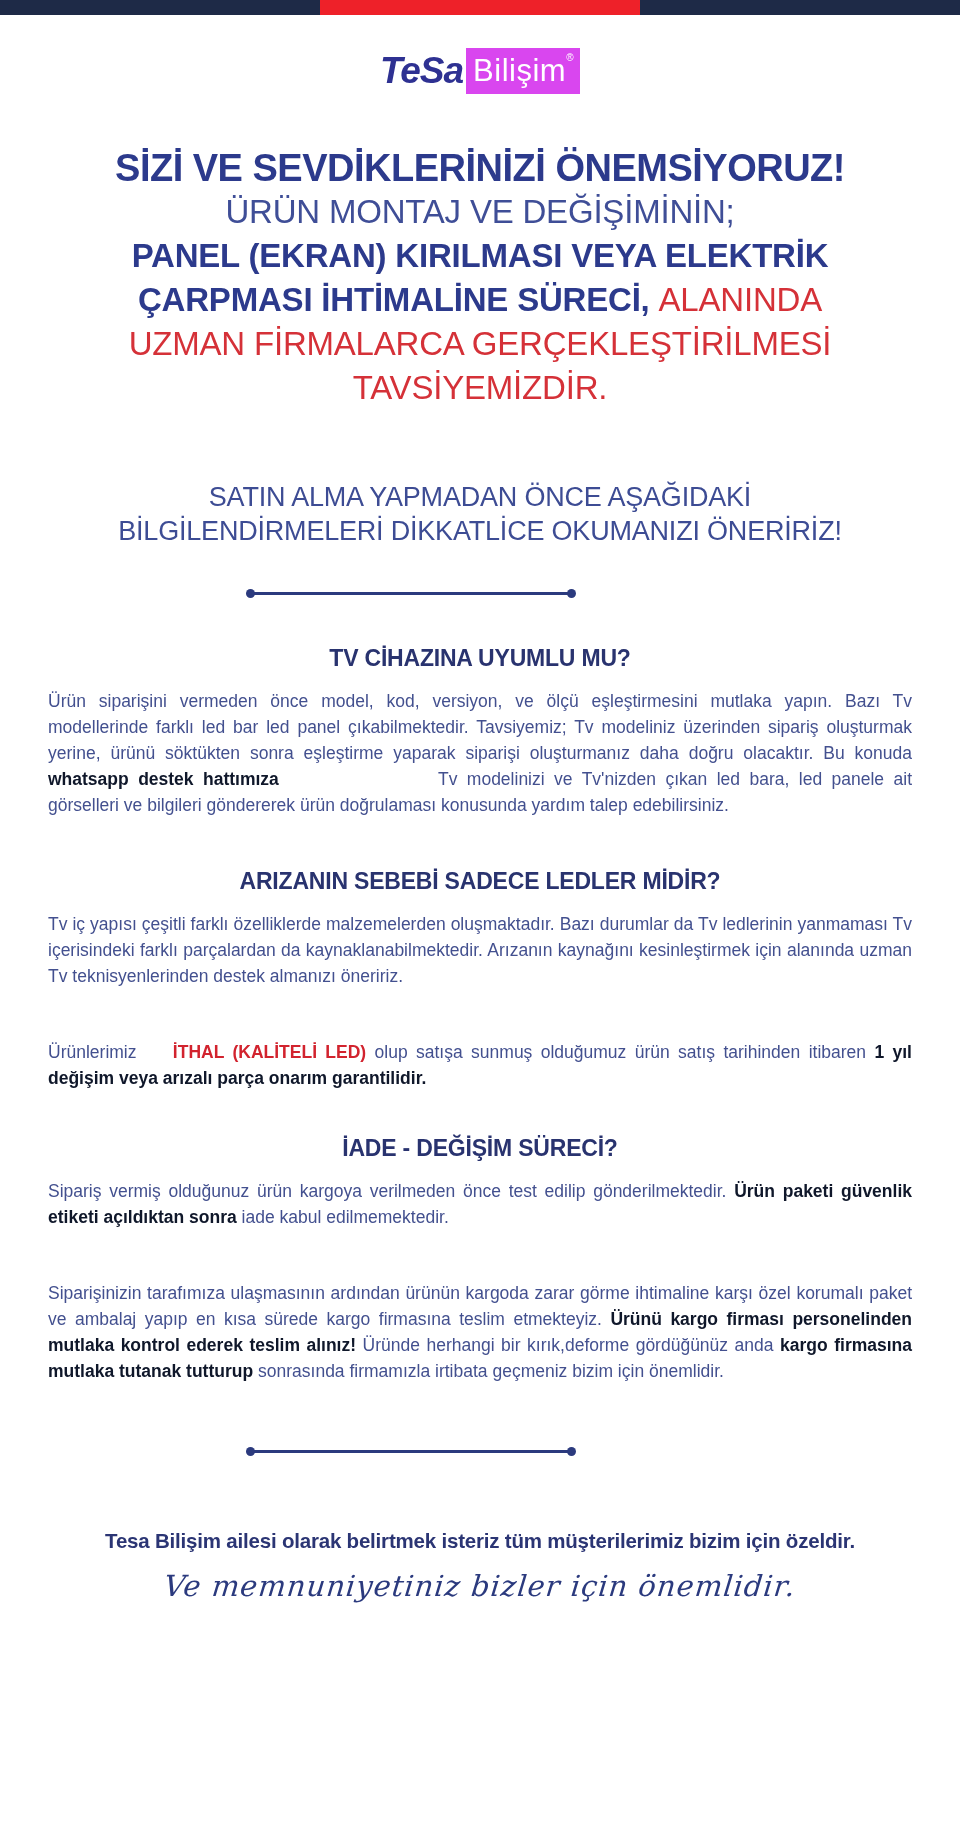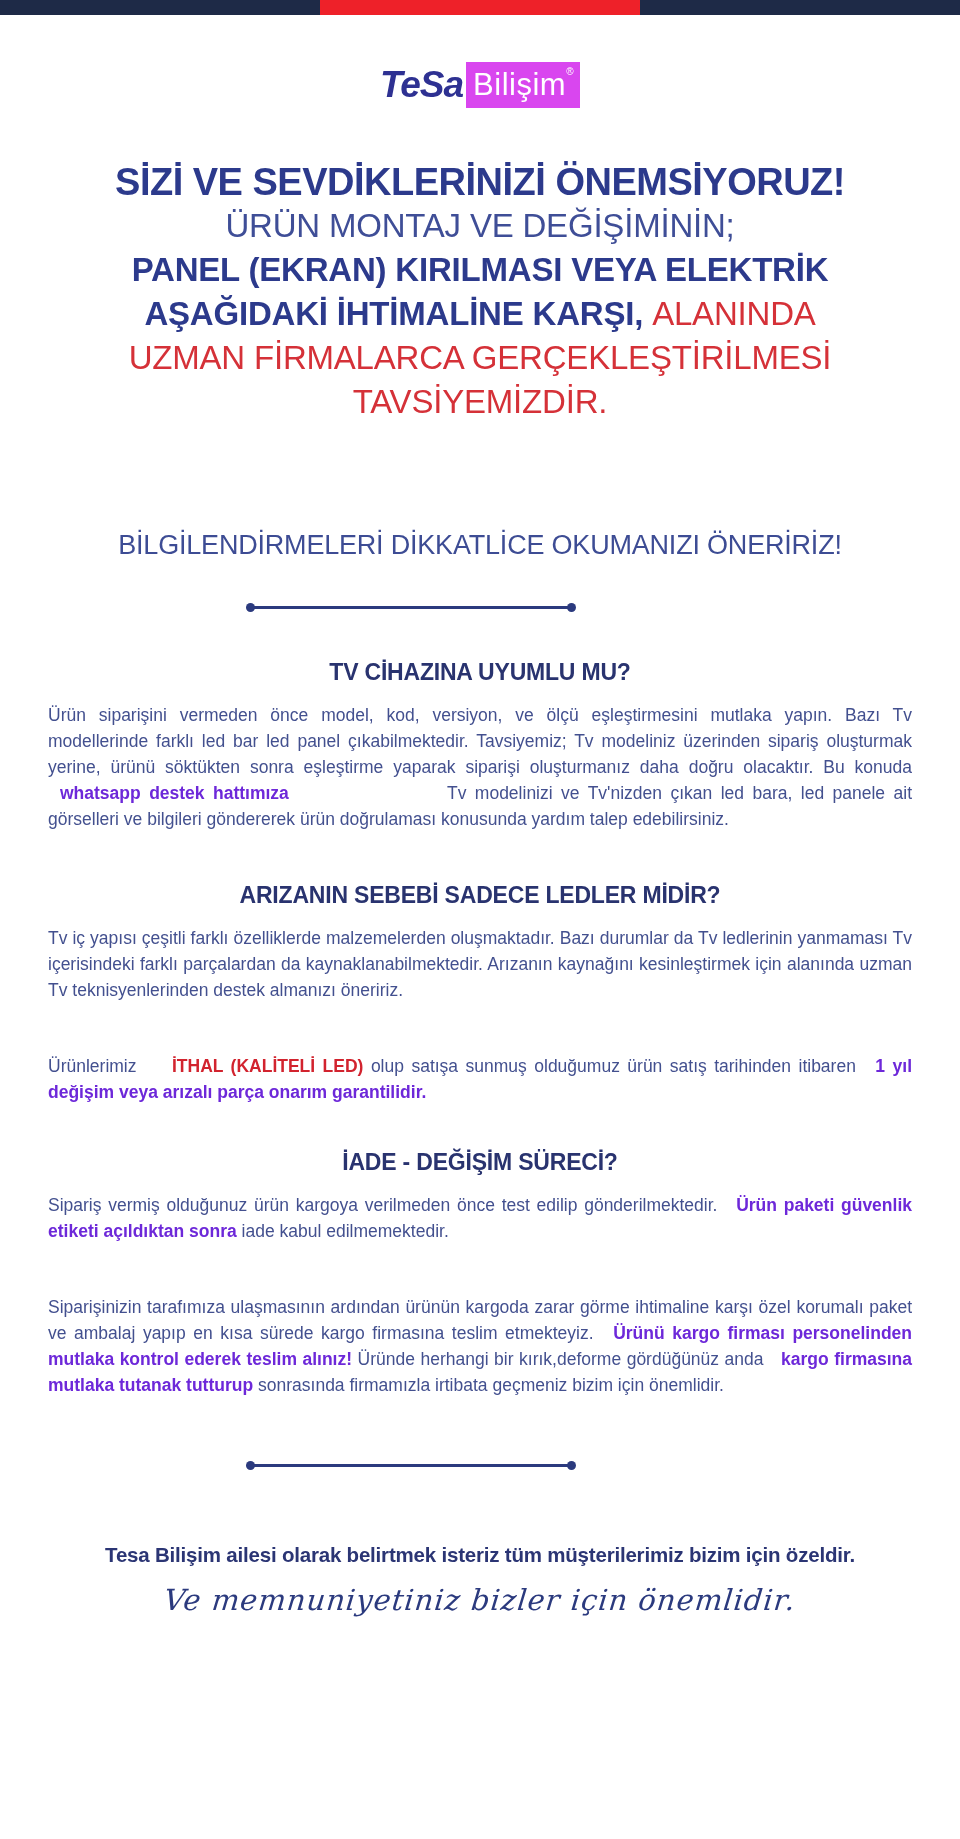--- a/index.html
+++ b/index.html
@@ -11,21 +11,21 @@
     overflow:hidden;
     font-family:"Liberation Sans","DejaVu Sans",sans-serif;
     -webkit-font-smoothing:antialiased;
   }
   
   .topbar{position:absolute;top:0;left:0;width:960px;height:15px;background:#1e2a47;}
   .topbar-red{position:absolute;top:0;left:320px;width:320px;height:15px;background:#ee2129;}
 
   
   .logo-row{
-    padding-top:62px;
+    padding-top:48px;
     display:flex;justify-content:center;align-items:center;
   }
   .logo-tesa{
     color:#2e3192;font-style:italic;font-weight:bold;
     font-size:37px;letter-spacing:-1px;padding-right:3px;
   }
   .logo-box{
     background:#d946ef;color:#ffffff;
     font-size:31px;font-weight:normal;letter-spacing:0.5px;
     padding:7px 6px 8px 7px;line-height:1;position:relative;
@@ -80,21 +80,21 @@
     color:#29336f;line-height:27px;
     margin:0 0 16px 0;
   }
   .sec-h.first{margin-top:21px;}
   .body{
     margin:0 48px;
     font-size:17.5px;line-height:26px;
     color:#43508f;
     text-align:justify;
   }
-  .body .b{font-weight:bold;color:#6d28d9;margin-left:12px;}
+  .body .b{font-weight:bold;color:#0f172a;}
   .body .rb{font-weight:bold;color:#d2232e;padding-left:28px;}
   .gap{display:inline-block;width:150px;height:1px;}
 
   
   .footer-headline{
     margin-top:76px;
     text-align:center;
     font-size:20.5px;font-weight:bold;letter-spacing:-0.2px;
     color:#2b3574;
   }
@@ -120,27 +120,27 @@
   <div class="logo-row">
     <span class="logo-tesa">TeSa</span>
       <span class="logo-box"><span>Bilişim</span><span class="logo-reg">®</span></span>
   </div>
 
   <div class="h1">SİZİ VE SEVDİKLERİNİZİ ÖNEMSİYORUZ!</div>
 
   <div class="intro">
     <span class="nv-light">ÜRÜN MONTAJ VE DEĞİŞİMİNİN;</span><br>
     <span class="nv-bold">PANEL (EKRAN) KIRILMASI VEYA ELEKTRİK</span><br>
-    <span class="nv-bold">AŞAĞIDAKİ İHTİMALİNE KARŞI, </span><span class="rd">ALANINDA</span><br>
+    <span class="nv-bold">ÇARPMASI İHTİMALİNE SÜRECİ, </span><span class="rd">ALANINDA</span><br>
     <span class="rd">UZMAN FİRMALARCA GERÇEKLEŞTİRİLMESİ</span><br>
     <span class="rd">TAVSİYEMİZDİR.</span>
   </div>
 
   <div class="notice">
-    <br>
+    <span>SATIN ALMA YAPMADAN ÖNCE AŞAĞIDAKİ</span><br>
     <span>BİLGİLENDİRMELERİ DİKKATLİCE OKUMANIZI ÖNERİRİZ!</span>
   </div>
 
   <div class="divider first"></div>
 
   <div class="section">
     <div class="sec-h first">TV CİHAZINA UYUMLU MU?</div>
     <p class="body"><span>Ürün siparişini vermeden önce model, kod, versiyon, ve ölçü eşleştirmesini mutlaka yapın. Bazı Tv modellerinde farklı led bar  led panel çıkabilmektedir.  Tavsiyemiz; Tv modeliniz üzerinden sipariş oluşturmak yerine, ürünü söktükten sonra eşleştirme yaparak siparişi oluşturmanız daha doğru olacaktır. Bu konuda </span><span class="b">whatsapp destek hattımıza</span><span class="gap"></span><span> Tv modelinizi ve Tv'nizden çıkan led bara, led panele ait görselleri ve bilgileri göndererek ürün doğrulaması konusunda yardım talep edebilirsiniz.</span></p>
   </div>
 

